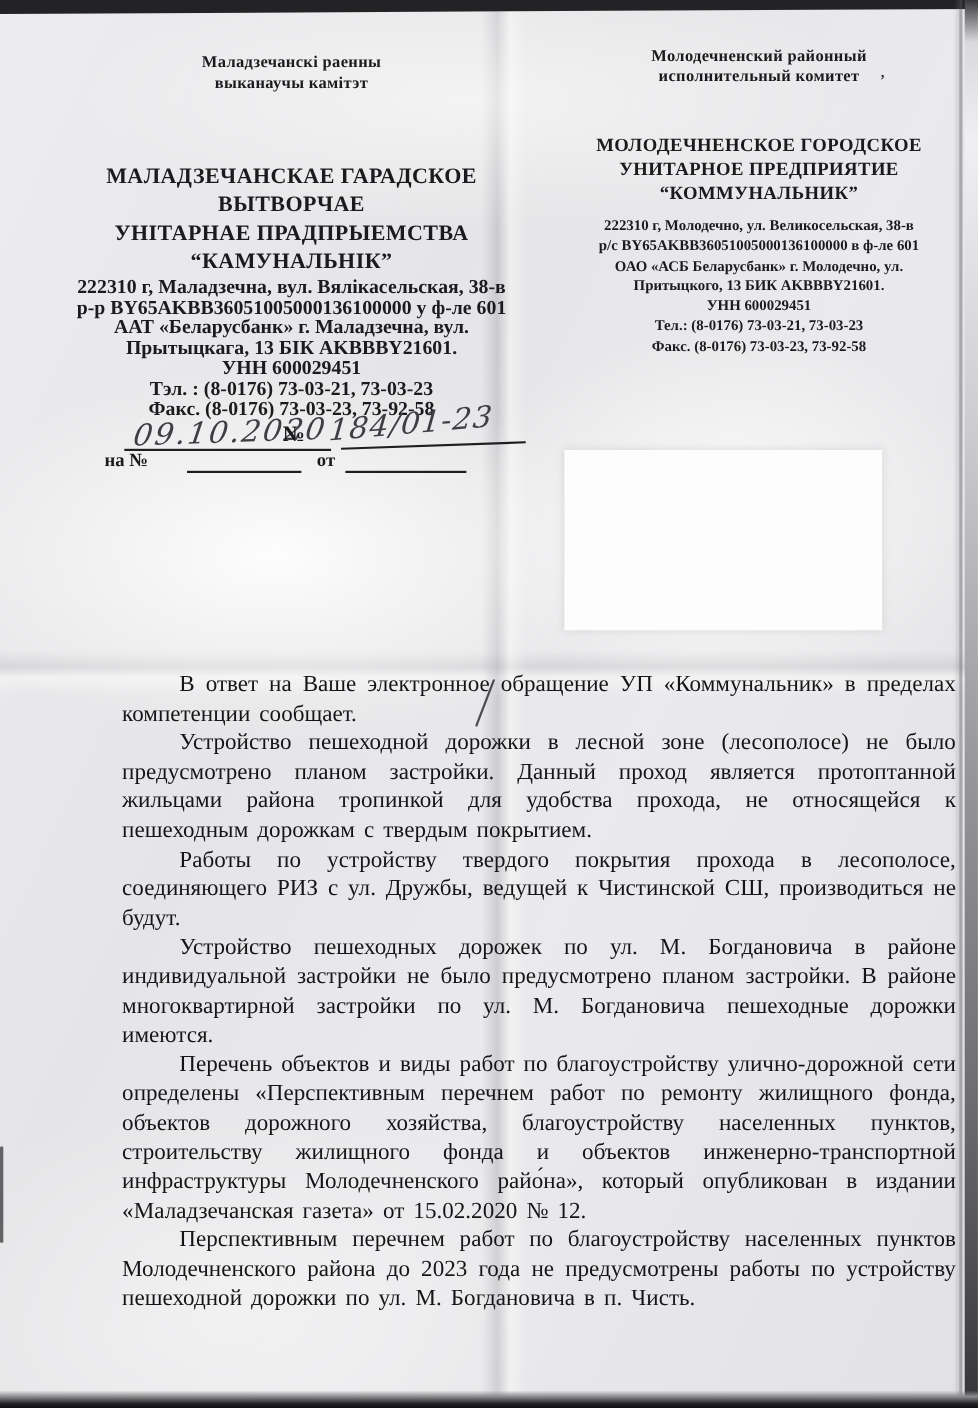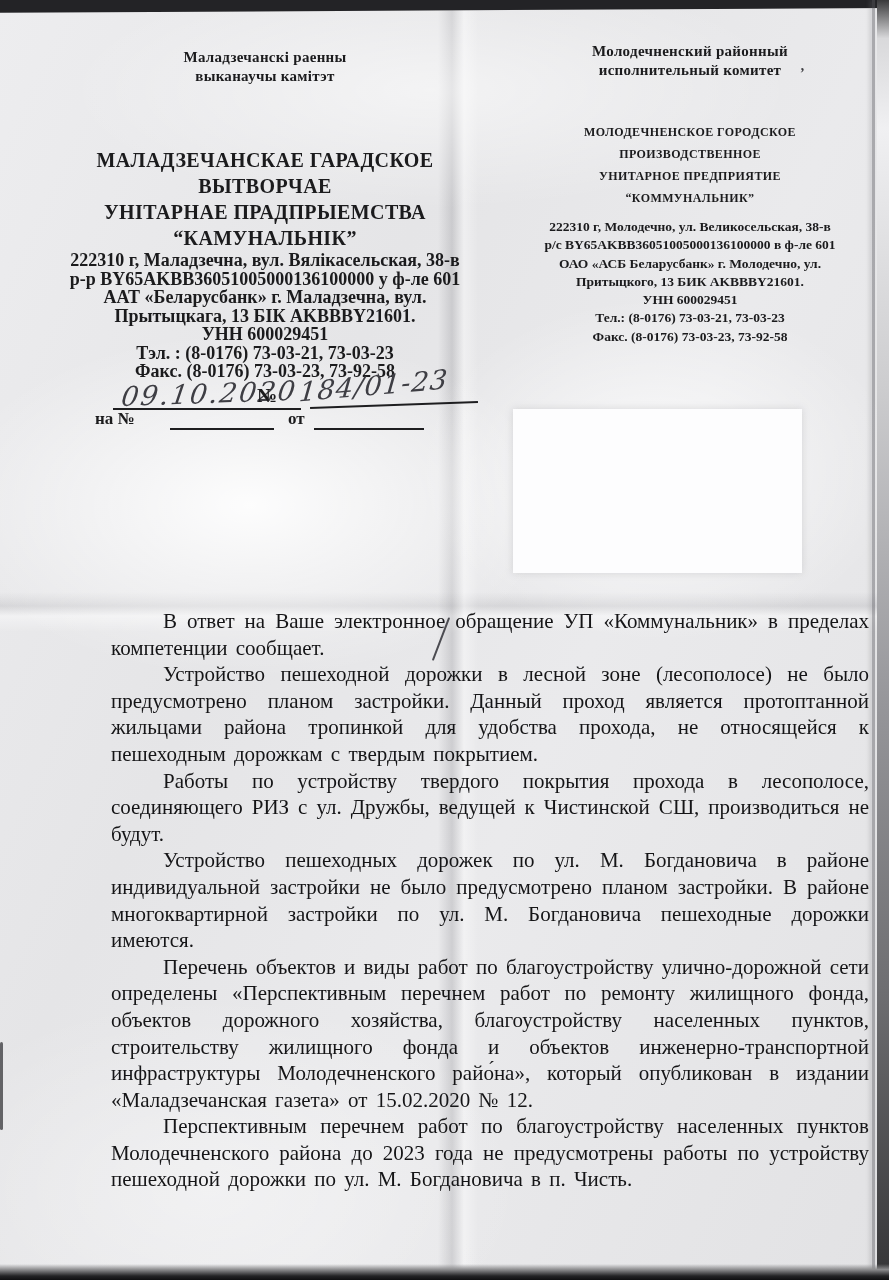--- a/index.html
+++ b/index.html
@@ -27,21 +27,21 @@
     background:linear-gradient(180deg, rgba(130,130,134,0) 0%, #8c8c8e 35%, #232325 75%, #0f0f11 100%); }
   .edge-left-sliver { position:absolute; left:0; top:1042px; width:3px; height:88px;
     background:#4b4b4f; opacity:.85; border-radius:2px; }
 
   
   .lh { position:absolute; text-align:center; font-weight:bold; }
   .lh-left  { left:60px;  top:48px;  width:410px; }
   .lh-right { left:495px; top:42px;  width:390px; }
   .committee { font-size:15px; line-height:19px; letter-spacing:0.3px; }
   .org-left  { margin-top:61px; font-size:20px; line-height:26px; letter-spacing:0.4px; }
-  .org-right { margin-top:41px; font-size:12px; line-height:22px; letter-spacing:0.4px; }
+  .org-right { margin-top:41px; font-size:17px; line-height:22px; letter-spacing:0.4px; }
   .details-left  { font-size:18px; line-height:18.5px; }
   .details-right { margin-top:9px;  font-size:13.5px; line-height:18.3px; }
   .stray-mark { position:absolute; left:305px; top:24px; font-size:14px; color:#3c3c40; }
 
   
   .ref { position:absolute; left:0; top:0; width:889px; height:0; }
   .hand { font-family:"DejaVu Serif", serif; font-style:italic; color:#3e3e44; }
   .hand-date   { position:absolute; left:122px; top:378px; font-size:27px; letter-spacing:2px;
                  transform:skewX(-10deg) rotate(-2deg); }
   .hand-number { position:absolute; left:300px; top:370px; font-size:27px; letter-spacing:1px;
@@ -101,21 +101,20 @@
   </div>
 
   <div class="lh lh-right">
     <span class="stray-mark">’</span>
     <div class="committee">
       <div>Молодечненский районный</div>
       <div>исполнительный комитет</div>
     </div>
     <div class="org-right">
       <div>МОЛОДЕЧНЕНСКОЕ ГОРОДСКОЕ</div>
-      <div>ПРОИЗВОДСТВЕННОЕ</div>
       <div>УНИТАРНОЕ ПРЕДПРИЯТИЕ</div>
       <div>“КОММУНАЛЬНИК”</div>
     </div>
     <div class="details-right">
       <div>222310 г, Молодечно, ул. Великосельская, 38-в</div>
       <div>р/с BY65AKBB36051005000136100000 в ф-ле 601</div>
       <div>ОАО «АСБ Беларусбанк» г. Молодечно, ул.</div>
       <div>Притыцкого, 13 БИК AKBBBY21601.</div>
       <div>УНН 600029451</div>
       <div>Тел.: (8-0176) 73-03-21, 73-03-23</div>

